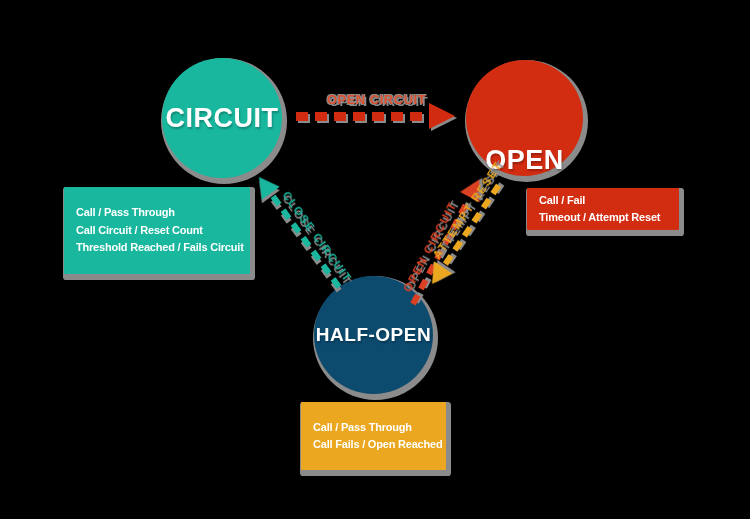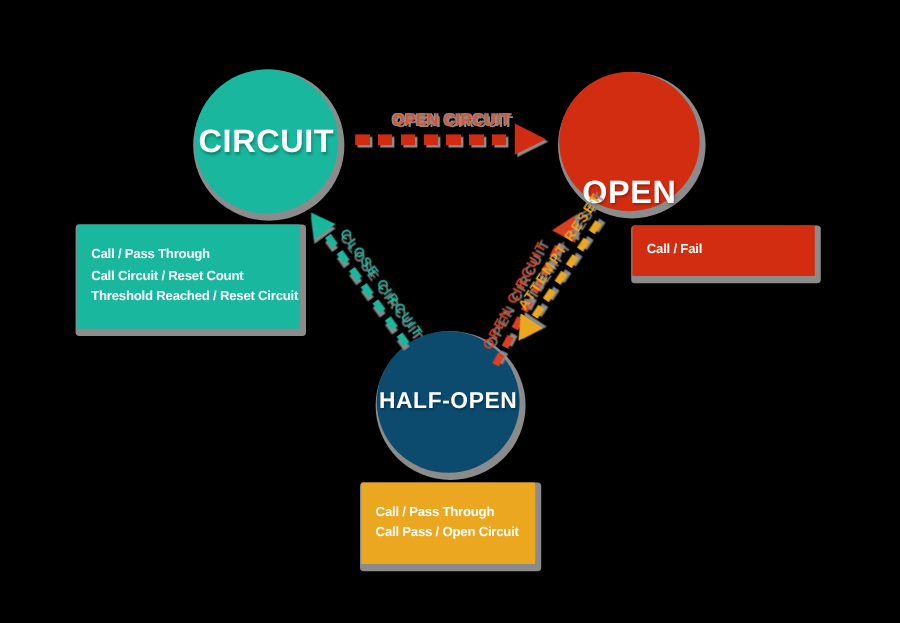--- a/index.html
+++ b/index.html
@@ -112,25 +112,26 @@
 
   <div class="diag diag-yellow">
     <div class="tri-left"></div>
     <div class="dash-line"></div>
     <div class="diag-label">ATTEMPT RESET</div>
   </div>
 
   <div class="note note-closed">
     <div>Call / Pass Through</div>
     <div>Call Circuit / Reset Count</div>
-    <div>Threshold Reached / Reset Circuit</div>
+    <div>Threshold Reached / Fails Circuit</div>
   </div>
 
   <div class="note note-open">
     <div>Call / Fail</div>
+    <div>Timeout / Attempt Reset</div>
   </div>
 
   <div class="note note-half-open">
     <div>Call / Pass Through</div>
-    <div>Call Pass / Open Circuit</div>
+    <div>Call Fails / Open Reached</div>
   </div>
 
 </div>
 
 </body></html>

